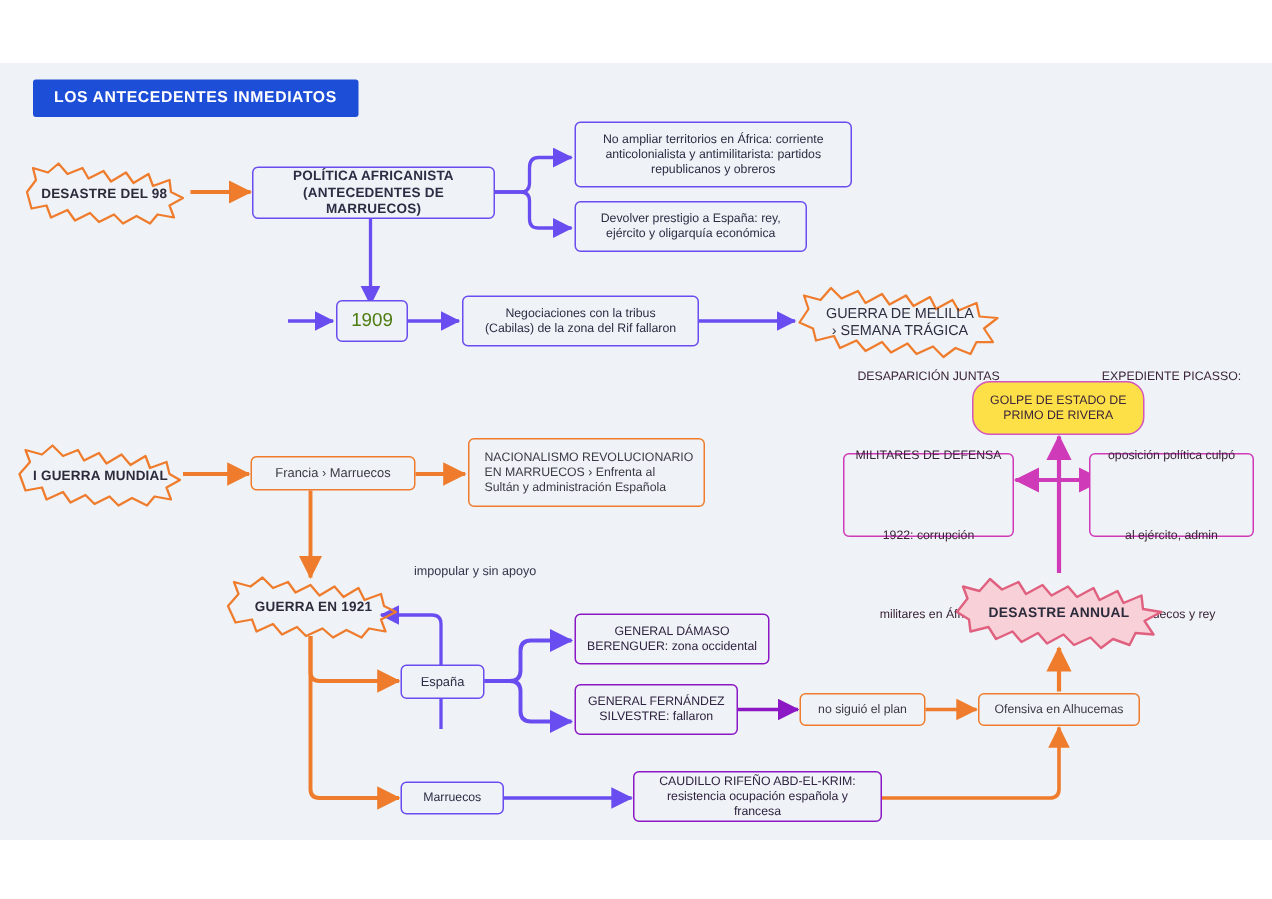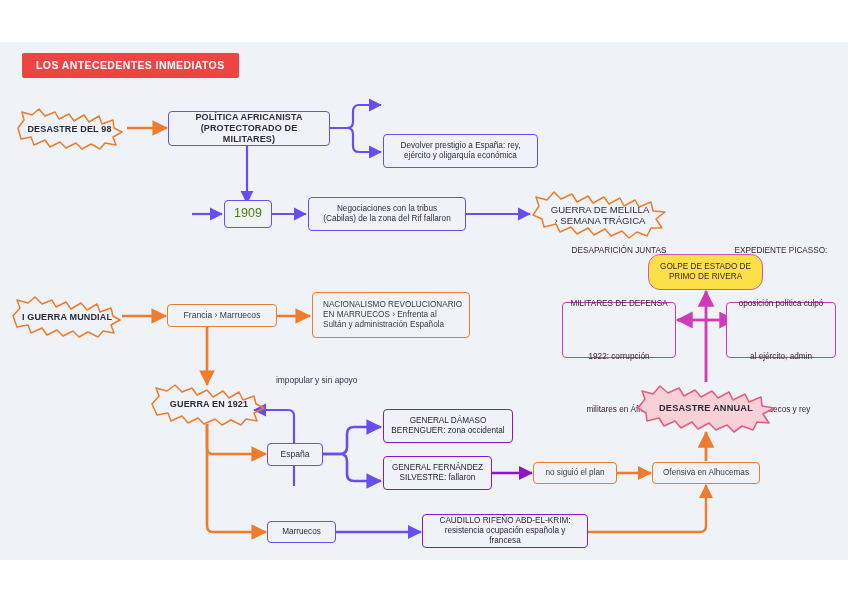--- a/index.html
+++ b/index.html
@@ -12,21 +12,21 @@
     background:#eff2f6;
   }
   .svglayer{position:absolute;left:0;top:0;width:848px;height:518px;pointer-events:none;}
   .node{
     position:absolute;box-sizing:border-box;display:flex;
     align-items:center;justify-content:center;text-align:center;
     line-height:1.22;
   }
   
   .title-badge{
-    background:#ef4444;color:#ffffff;font-weight:bold;font-size:10.5px;
+    background:#1d4ed8;color:#ffffff;font-weight:bold;font-size:10.5px;
     letter-spacing:.4px;padding:6px 14px;border-radius:2px;
   }
   
   .box{background:#eff2f6;border:1.4px solid #7b5cf0;border-radius:4px;padding:4px 6px;}
   .box.violet{border-color:#6a4df0;color:#2c2c44;}
   .box.orange{border-color:#ef7c2c;color:#3a3a46;}
   .box.magenta{border-color:#cf3ab8;color:#3a2338;gap:43px;}
   .box.purple{border-color:#8b18c4;color:#2f2240;}
   .box.pinkfill{border-color:#d255c0;background:#fde047;color:#3a2338;border-radius:12px;}
   
@@ -115,23 +115,28 @@
       <path d="M6,22 L12,14 L10,6 L20,9 L27,3 L33,10 L43,6 L47,13 L57,8 L62,15 L72,9
                L77,16 L87,10 L90,18 L101,14 L102,22 L110,26 L101,31 L104,39 L93,37
                L88,43 L79,38 L70,43 L64,37 L54,42 L48,36 L38,41 L33,34 L22,39
                L19,31 L9,33 Z" fill="none" stroke="#ef7c2c" stroke-width="1.5" stroke-linejoin="round"></path>
     </svg>
     <span class="t-cap" style="color:#2b2b3c;">DESASTRE DEL 98</span>
   </div>
 
   <div class="node box violet" style="left:168px;top:69px;width:162px;height:35px;flex-direction:column;">
     <span class="t-cap">POLÍTICA AFRICANISTA</span>
-    <span class="t-cap">(PROTECTORADO DE MILITARES)</span>
-  </div>
-
+    <span class="t-cap">(ANTECEDENTES DE MARRUECOS)</span>
+  </div>
+
+  <div class="node box violet" style="left:383px;top:39px;width:185px;height:44px;flex-direction:column;">
+    <span class="t-sm">No ampliar territorios en África: corriente</span>
+    <span class="t-sm">anticolonialista y antimilitarista: partidos</span>
+    <span class="t-sm">republicanos y obreros</span>
+  </div>
 
   <div class="node box violet" style="left:383px;top:92px;width:155px;height:34px;flex-direction:column;">
     <span class="t-sm">Devolver prestigio a España: rey,</span>
     <span class="t-sm">ejército y oligarquía económica</span>
   </div>
 
 
   <div class="node box violet" style="left:224px;top:158px;width:48px;height:28px;">
     <span class="t-num">1909</span>
   </div>

